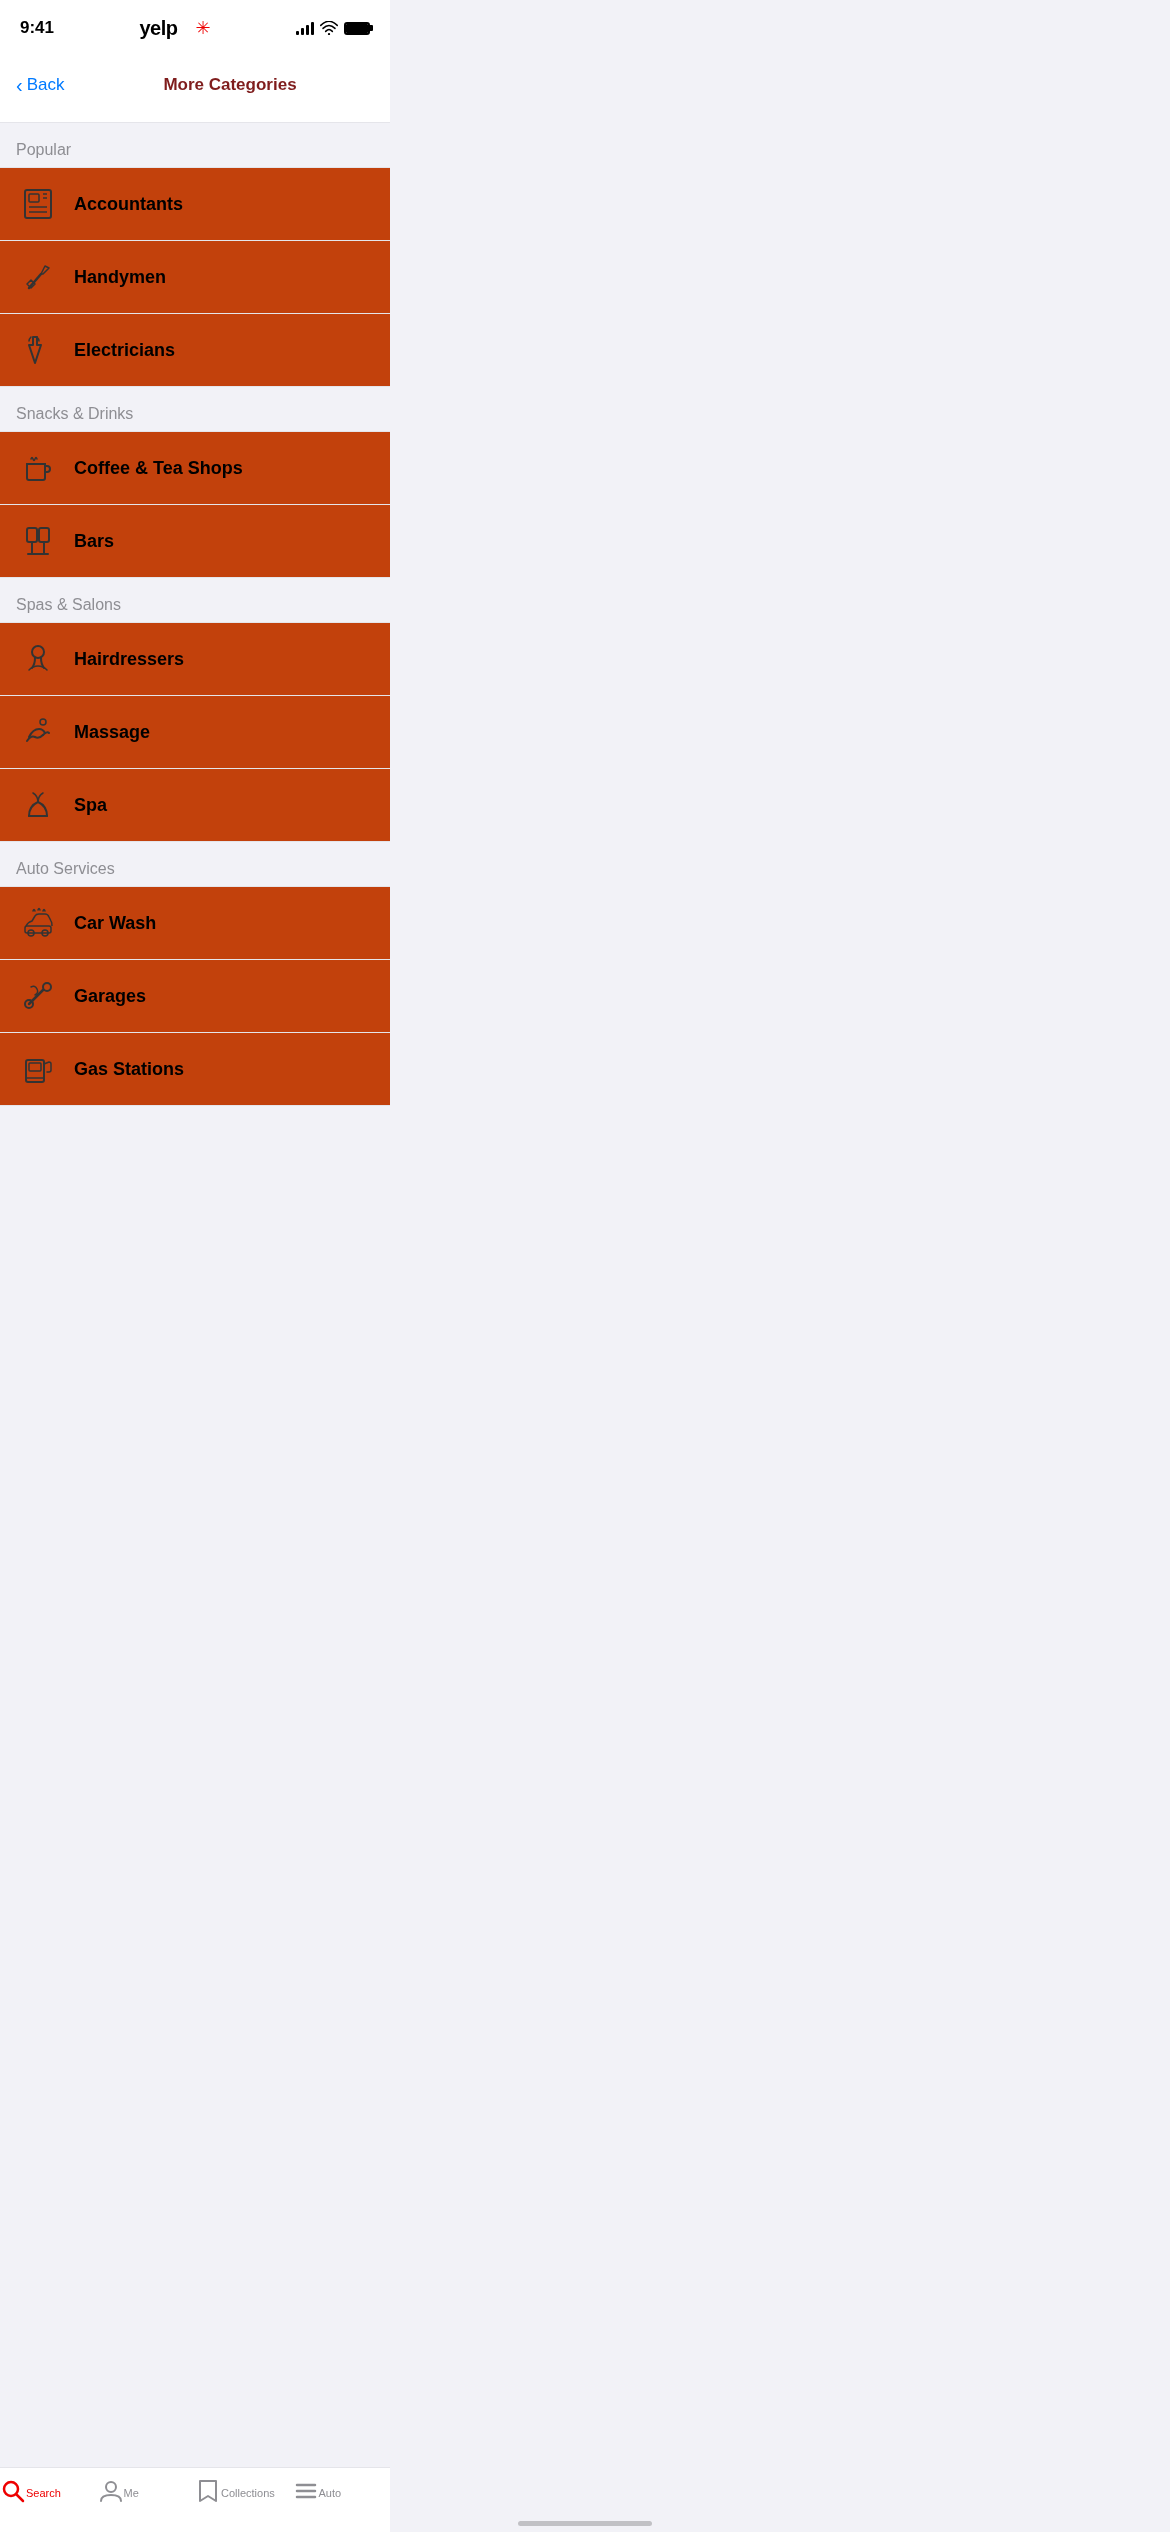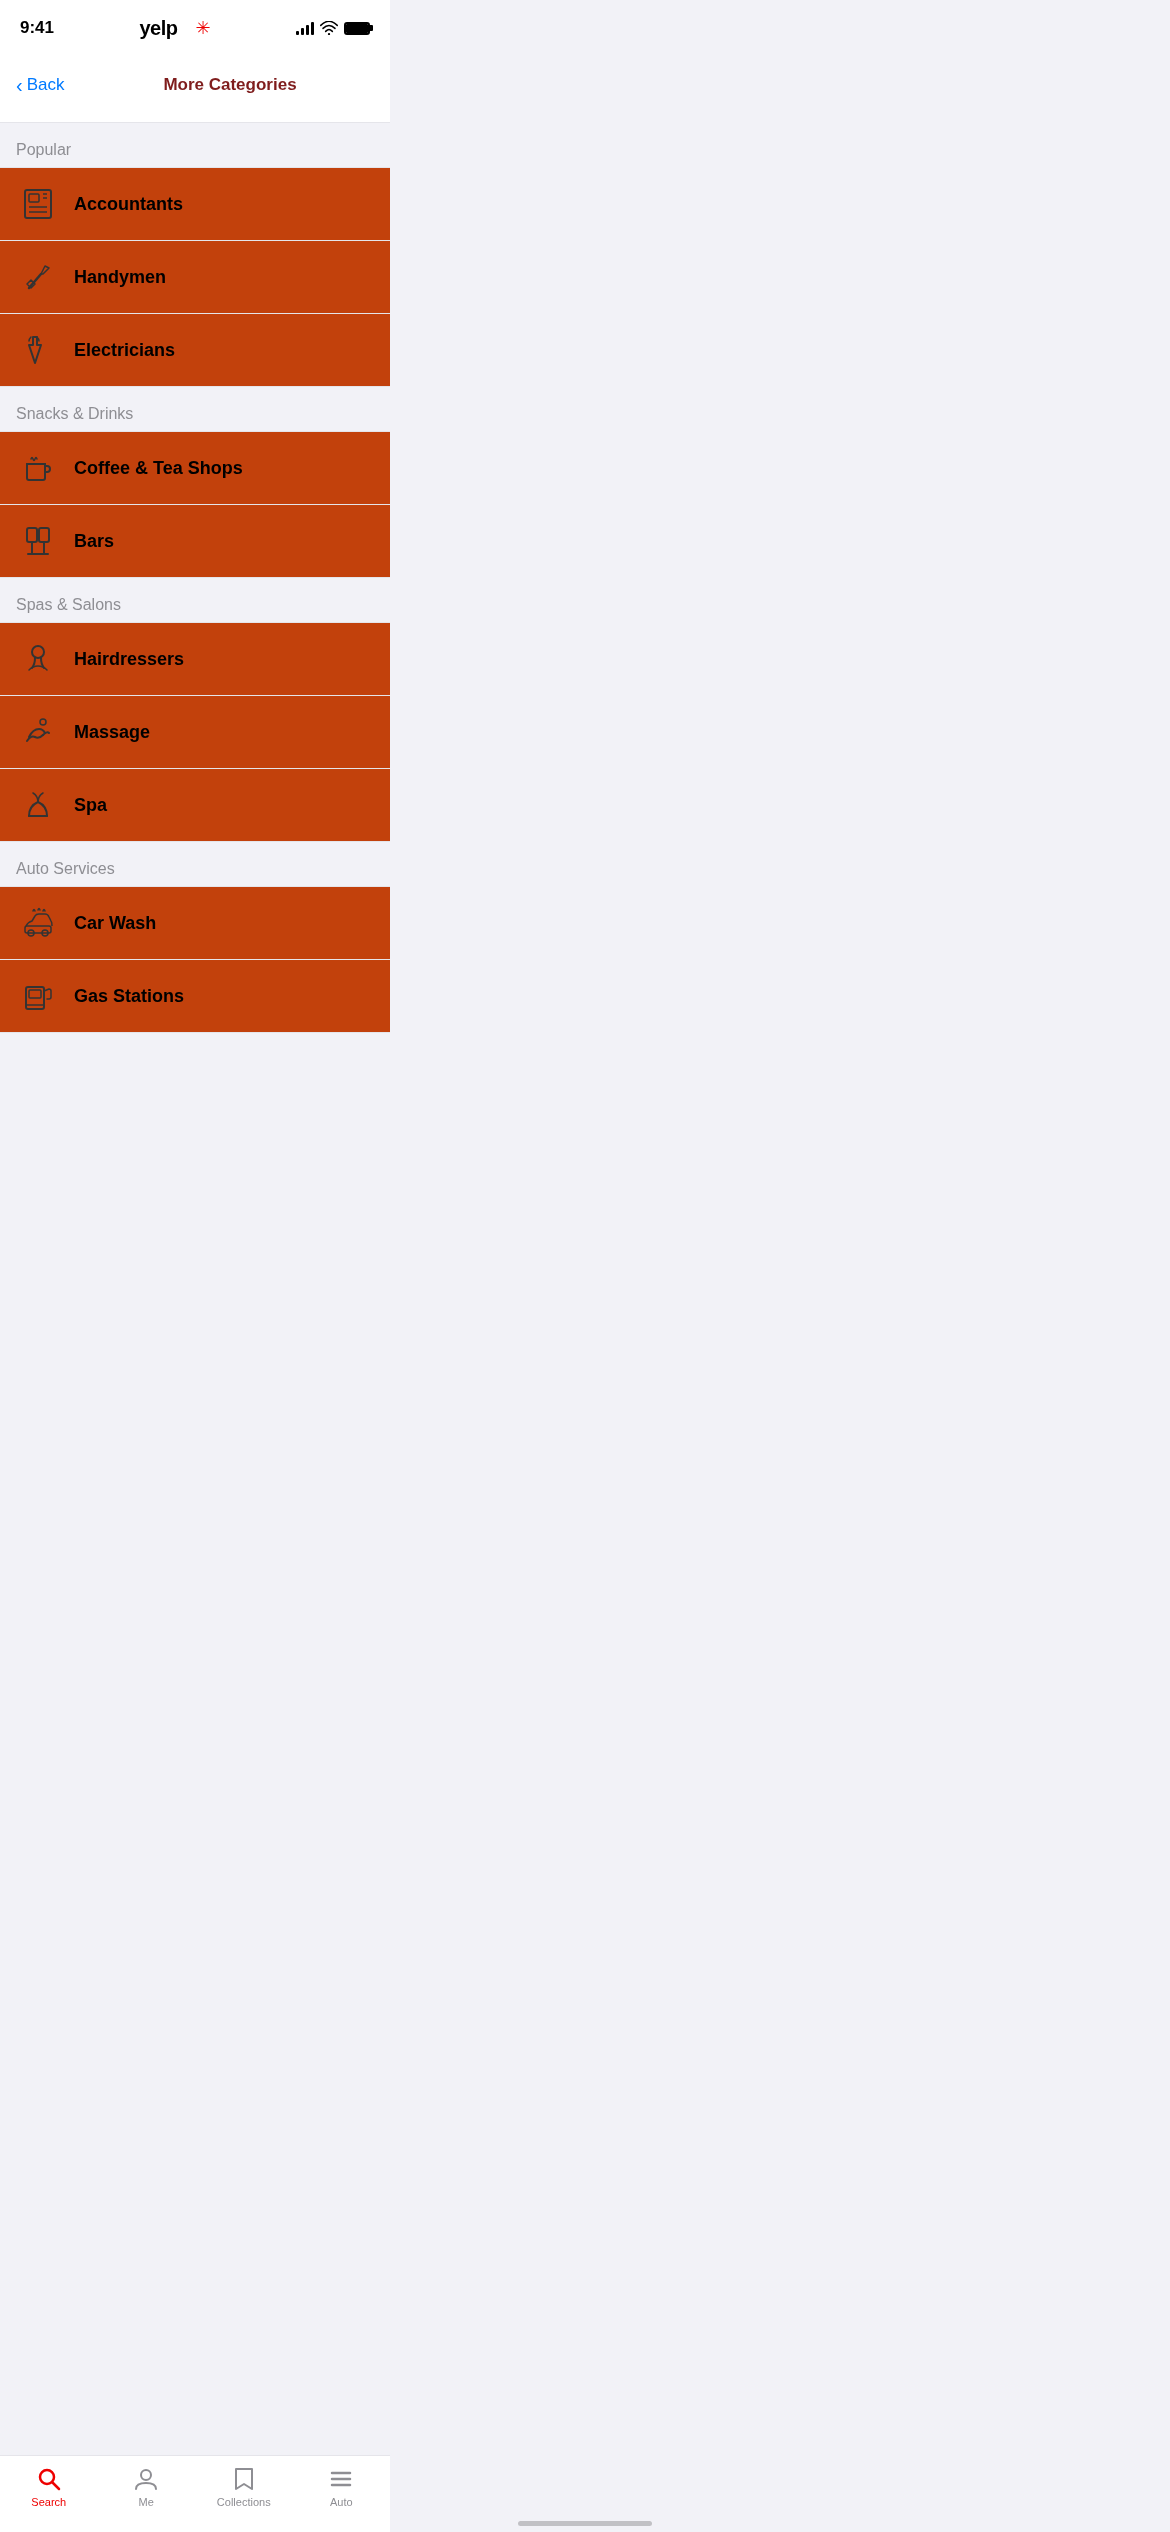--- a/index.html
+++ b/index.html
@@ -194,21 +194,20 @@
       width: 390px;
       background: #fff;
       border-top: 1px solid #e5e5ea;
       display: flex;
       padding-bottom: 20px;
     }
 
     .tab-item {
       flex: 1;
       display: flex;
-      flex-direction: column;
       align-items: center;
       padding: 10px 0 4px 0;
       cursor: pointer;
     }
 
     .tab-icon {
       width: 26px;
       height: 26px;
       display: flex;
       align-items: center;
@@ -418,20 +417,31 @@
             <circle cx="10" cy="27" r="3" stroke="#333" stroke-width="1.5"></circle>
             <circle cx="24" cy="27" r="3" stroke="#333" stroke-width="1.5"></circle>
             <path d="M12 5 Q13 2 14 5" stroke="#333" stroke-width="1.5" stroke-linecap="round"></path>
             <path d="M17 4 Q18 1 19 4" stroke="#333" stroke-width="1.5" stroke-linecap="round"></path>
             <path d="M22 5 Q23 2 24 5" stroke="#333" stroke-width="1.5" stroke-linecap="round"></path>
           </svg>
         </div>
         <span class="category-label">Car Wash</span>
       </div>
 
+      <div class="category-item">
+        <div class="category-icon">
+          <svg viewBox="0 0 34 34" fill="none" stroke="#333" stroke-width="2">
+            <circle cx="26" cy="8" r="4" stroke="#333" stroke-width="2"></circle>
+            <path d="M22 11 L8 25" stroke="#333" stroke-width="2.5" stroke-linecap="round"></path>
+            <circle cx="8" cy="25" r="4" stroke="#333" stroke-width="2"></circle>
+            <path d="M10 8 Q14 6 16 10 Q18 14 14 16" stroke="#333" stroke-width="1.5" stroke-linecap="round"></path>
+          </svg>
+        </div>
+        <span class="category-label">Garages</span>
+      </div>
 
       <div class="category-item">
         <div class="category-icon">
           <svg viewBox="0 0 34 34" fill="none" stroke="#333" stroke-width="2">
             <rect x="5" y="8" width="18" height="22" rx="2" stroke="#333" stroke-width="2"></rect>
             <rect x="8" y="11" width="12" height="8" rx="1" stroke="#333" stroke-width="1.5"></rect>
             <path d="M23 12 L28 10 Q30 10 30 12 L30 18 Q30 20 28 20 L26 20" stroke="#333" stroke-width="1.5" stroke-linecap="round" stroke-linejoin="round"></path>
             <line x1="5" y1="26" x2="23" y2="26" stroke="#333" stroke-width="1.5"></line>
           </svg>
         </div>

